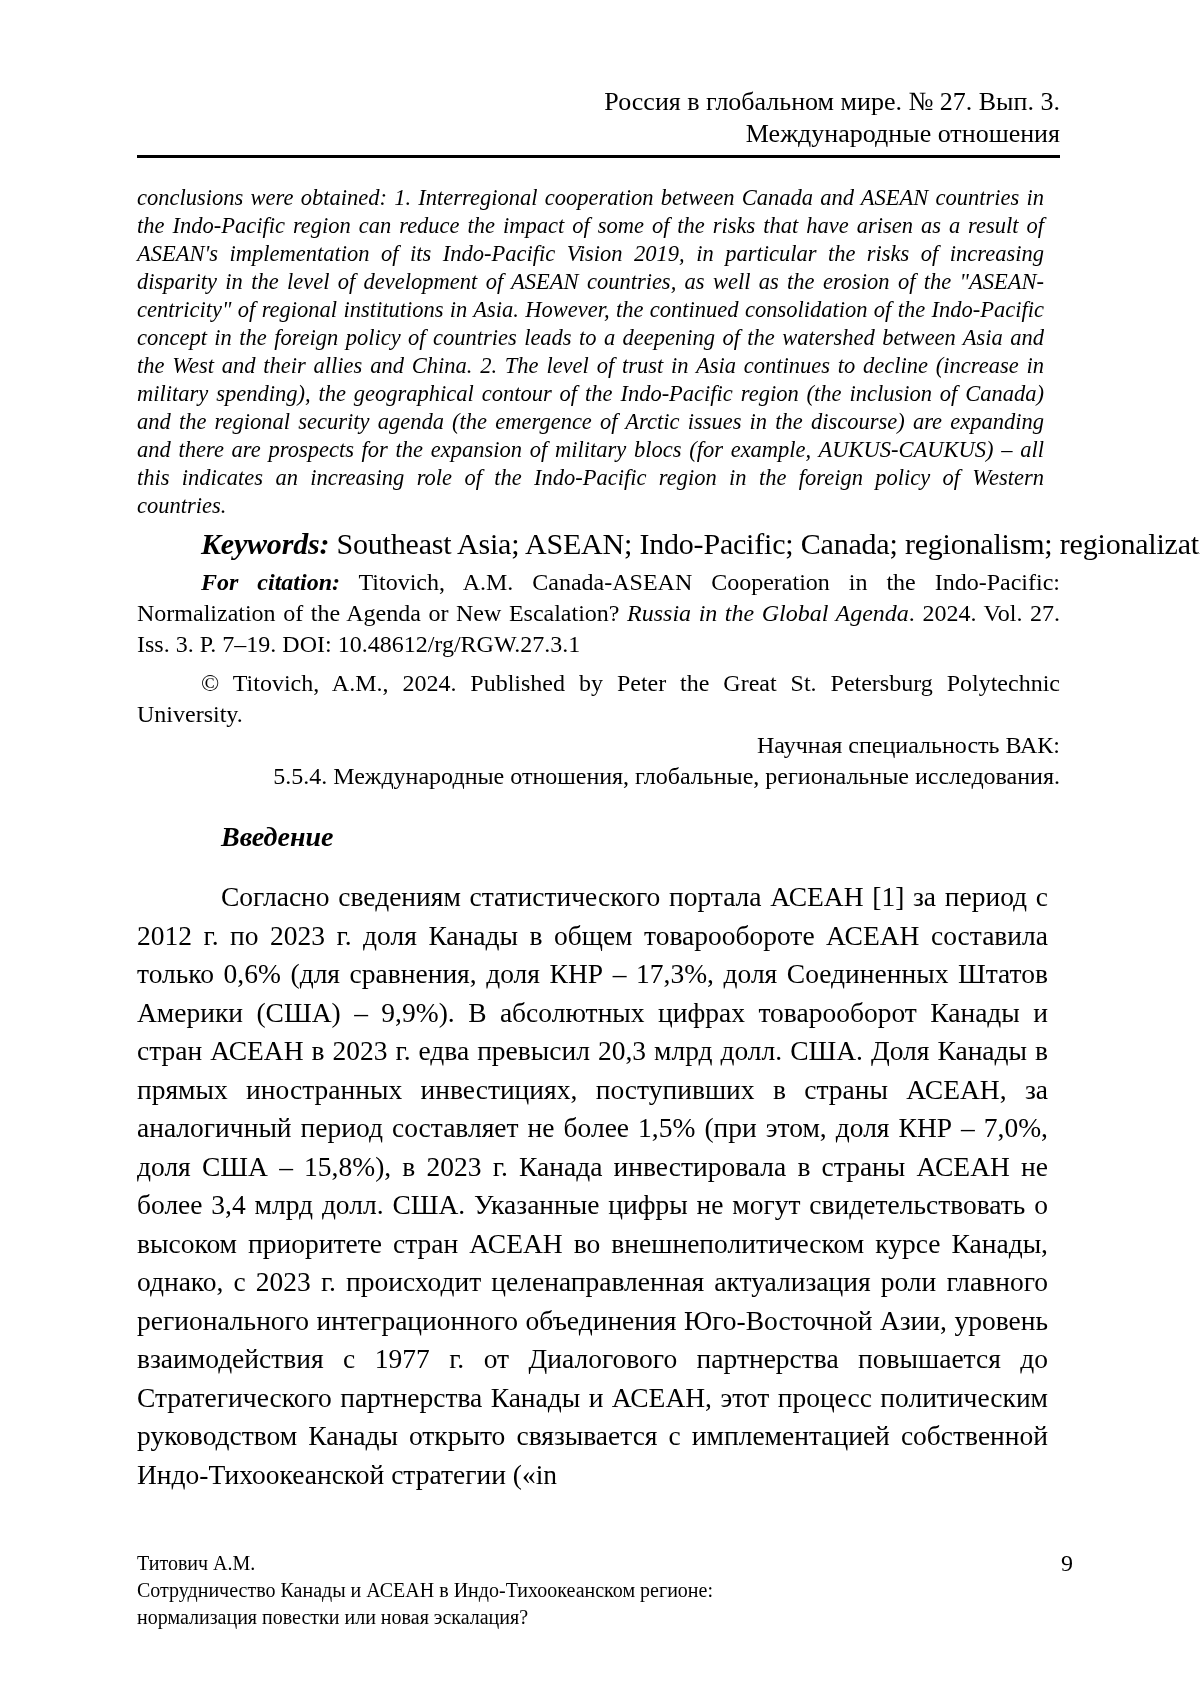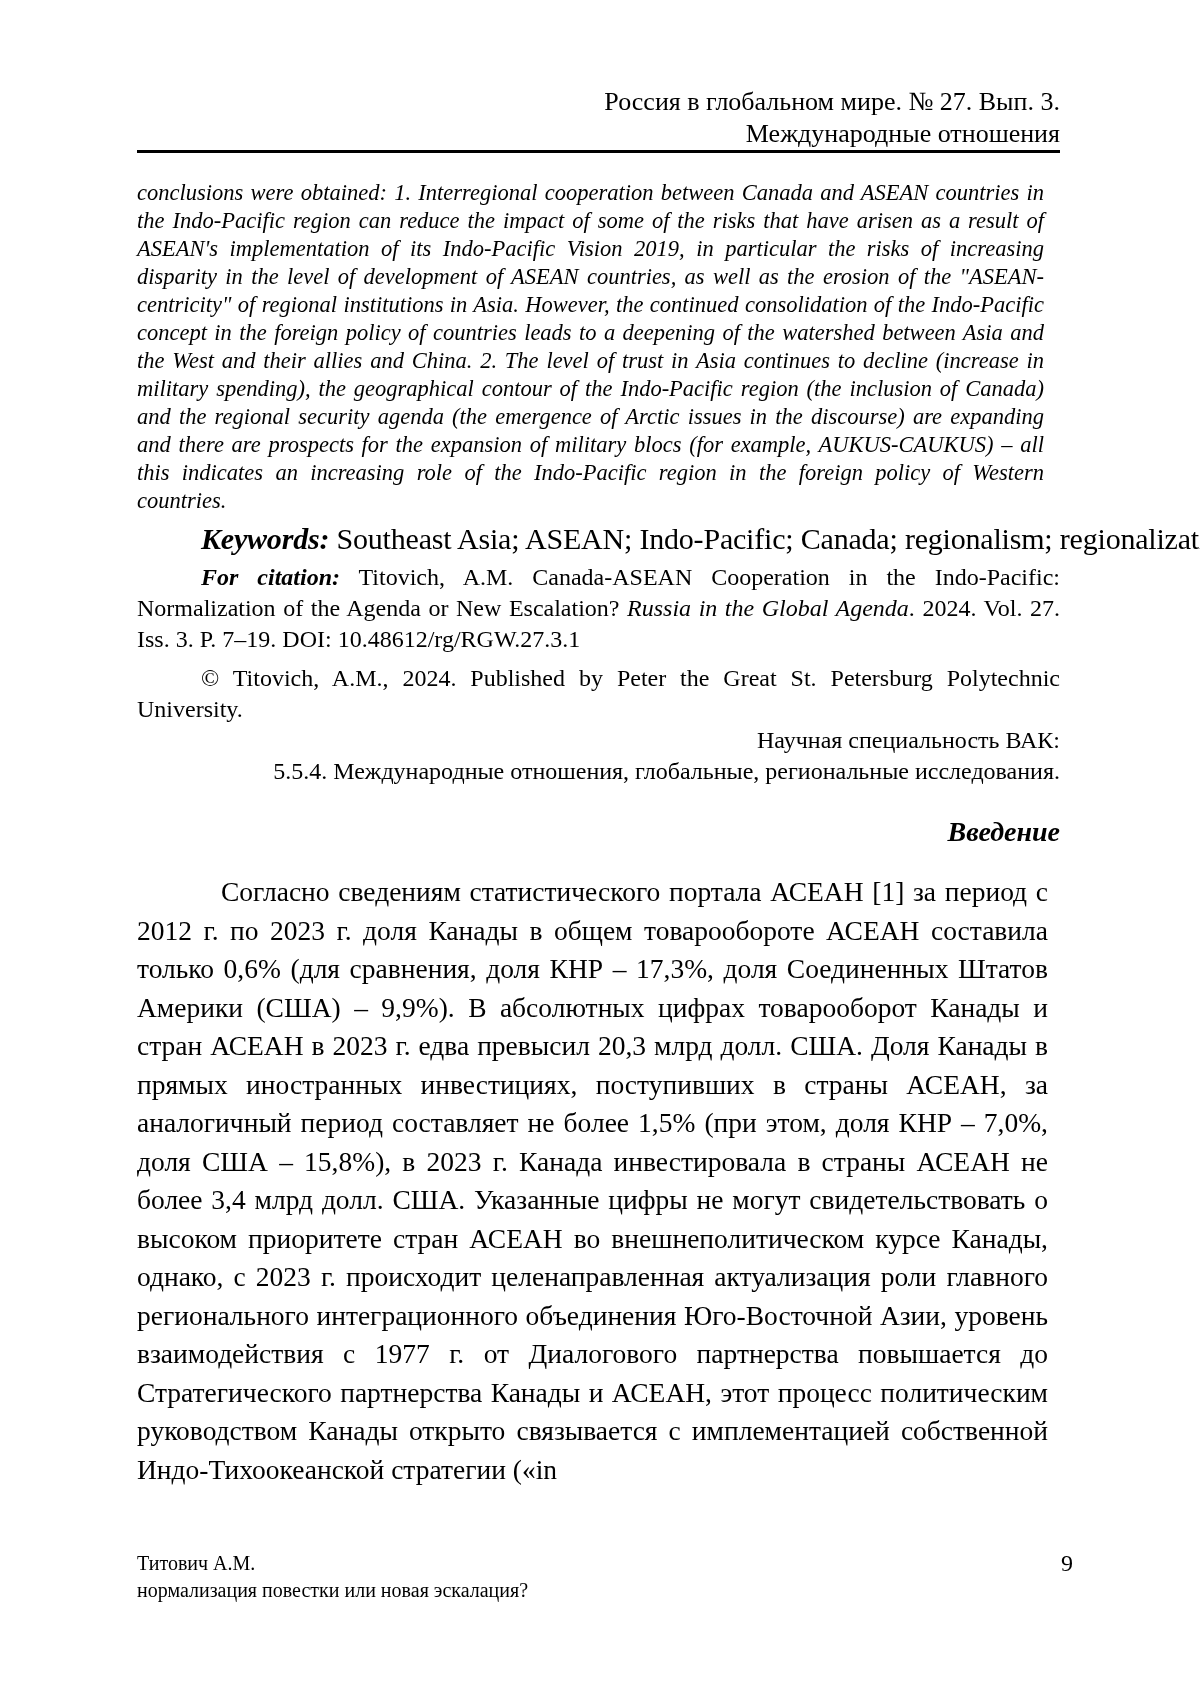--- a/index.html
+++ b/index.html
@@ -7,20 +7,21 @@
     width: 1200px; height: 1697px;
     background: #ffffff; color: #000000;
     font-family: "Liberation Serif", "DejaVu Serif", serif;
     position: relative; overflow: hidden;
   }
   .content { padding: 86px 140px 0 137px; }
 
   .page-header {
     text-align: right;
     font-size: 26px; line-height: 32px;
+    padding-bottom: 5px;
     border-bottom: 3px solid #000;
   }
 
   .abstract {
     margin: 26px 16px 0 0;
     font-style: italic;
     font-size: 22.5px; line-height: 28px;
     text-align: justify;
   }
 
@@ -35,21 +36,21 @@
   .journal-it { font-style: italic; }
 
   .vak {
     font-size: 24px; line-height: 31px;
     text-align: right;
   }
 
   .intro-heading {
     margin: 28px 0 0 84px;
     font-size: 28px; line-height: 34px;
-    font-weight: bold; font-style: italic; text-align: right;
+    font-weight: bold; font-style: italic;
   }
 
   .body-par {
     margin: 24px 12px 0 0;
     font-size: 27.5px; line-height: 38.5px;
     text-align: justify;
     text-indent: 84px;
   }
 
   .page-footer {
@@ -88,15 +89,16 @@
   </div>
 
   <h2 class="intro-heading">Введение</h2>
 
   <p class="body-par">Согласно сведениям статистического портала АСЕАН [1] за период с 2012 г. по 2023 г. доля Канады в общем товарообороте АСЕАН составила только 0,6% (для сравнения, доля КНР – 17,3%, доля Соединенных Штатов Америки (США) – 9,9%). В абсолютных цифрах товарооборот Канады и стран АСЕАН в 2023 г. едва превысил 20,3 млрд долл. США. Доля Канады в прямых иностранных инвестициях, поступивших в страны АСЕАН, за аналогичный период составляет не более 1,5% (при этом, доля КНР – 7,0%, доля США – 15,8%), в 2023 г. Канада инвестировала в страны АСЕАН не более 3,4 млрд долл. США. Указанные цифры не могут свидетельствовать о высоком приоритете стран АСЕАН во внешнеполитическом курсе Канады, однако, с 2023 г. происходит целенаправленная актуализация роли главного регионального интеграционного объединения Юго-Восточной Азии, уровень взаимодействия с 1977 г. от Диалогового партнерства повышается до Стратегического партнерства Канады и АСЕАН, этот процесс политическим руководством Канады открыто связывается с имплементацией собственной Индо-Тихоокеанской стратегии («in</p>
 
 </div>
 
 <div class="page-footer">
   <div>Титович А.М.</div>
+  <div>Сотрудничество Канады и АСЕАН в Индо-Тихоокеанском регионе:</div>
   <div>нормализация повестки или новая эскалация?</div>
   <div class="page-number">9</div>
 </div>
 
 </body></html>

